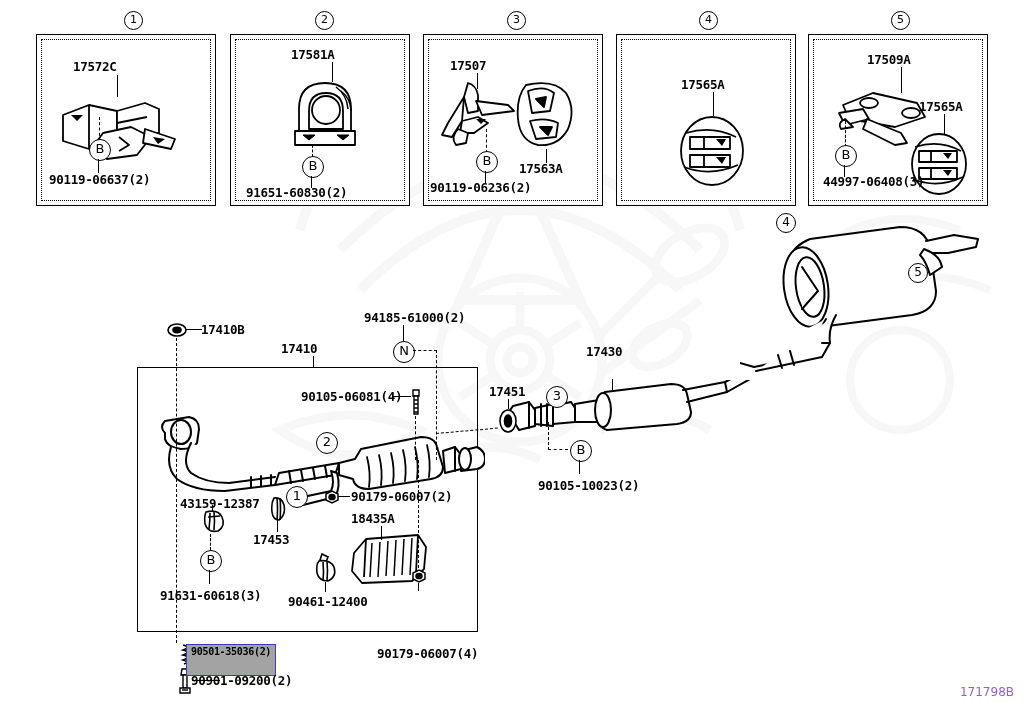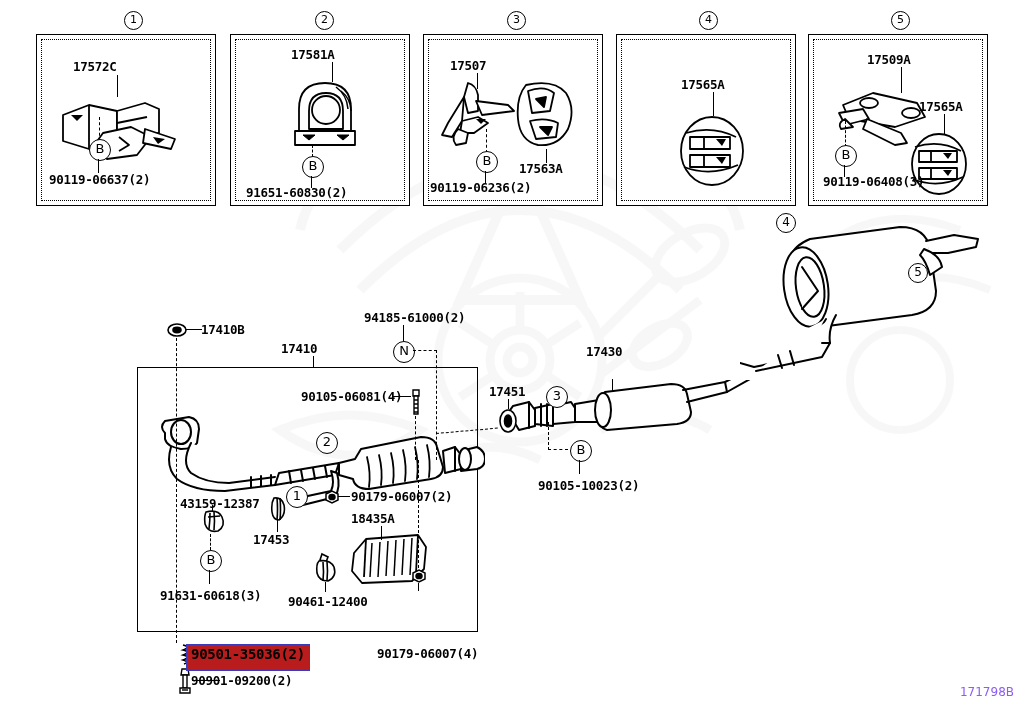--- a/index.html
+++ b/index.html
@@ -111,25 +111,25 @@
     width: 341px; height: 265px;
     border: 1.6px solid #000;
     box-sizing: border-box;
     background: transparent;
   }
 
   
   .highlight {
     position: absolute;
     border: 1.4px solid #3b3bbf;
-    background: #b91c1c;
-    padding: 1px 4px 8px 4px;
+    background: #a3a3a3;
+    padding: 1px 4px 18px 4px;
     font-family: "DejaVu Sans Mono", "Liberation Mono", monospace;
     font-weight: bold;
-    font-size: 14px;
+    font-size: 10px;
     letter-spacing: -0.3px;
     white-space: nowrap;
     color: #000;
   }
 
   
   #footer-id {
     position: absolute;
     right: 10px; bottom: 8px;
     font-family: "DejaVu Sans", "Liberation Sans", sans-serif;
@@ -328,21 +328,21 @@
           <path d="M36 39 l9 0 -4 6 z"></path>
         </g>
       </svg>
       <div class="lbl" style="left:58px; top:17px;">17509A</div>
       <div class="ln v" style="left:92px; top:32px; height:26px;"></div>
       <div class="lbl" style="left:110px; top:64px;">17565A</div>
       <div class="ln v" style="left:135px; top:79px; height:20px;"></div>
       <div class="dln-v" style="left:36px; top:86px; height:26px;"></div>
       <div class="circ c20" style="left:26px; top:110px;">B</div>
       <div class="ln v" style="left:35px; top:130px; height:12px;"></div>
-      <div class="lbl" style="left:14px; top:139px;">90119-06408(3)</div>
+      <div class="lbl" style="left:14px; top:139px;">44997-06408(3)</div>
     </div>
   </div>
 
   <svg class="art" style="left:740px; top:215px;" width="250" height="160" viewBox="0 0 250 160">
     <g fill="#fff" stroke="#000" stroke-width="2" stroke-linejoin="round" stroke-linecap="round">
       <path d="M52 52 Q46 34 70 24 L160 12 Q186 12 190 34 L196 76 Q196 96 172 100 L80 112 Q56 110 52 88 Z"></path>
       <ellipse cx="66" cy="72" rx="22" ry="40" transform="rotate(-8 66 72)"></ellipse>
       <ellipse cx="70" cy="72" rx="14" ry="30" transform="rotate(-8 70 72)"></ellipse>
       <path d="M62 52 L78 76 L62 94"></path>
       <path d="M186 26 L214 20 L238 24 L236 32 L208 38 L190 38"></path>

